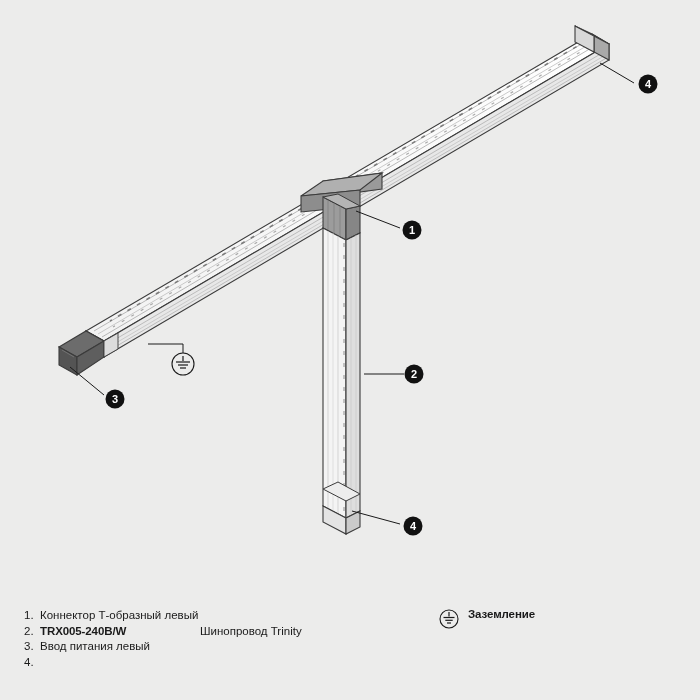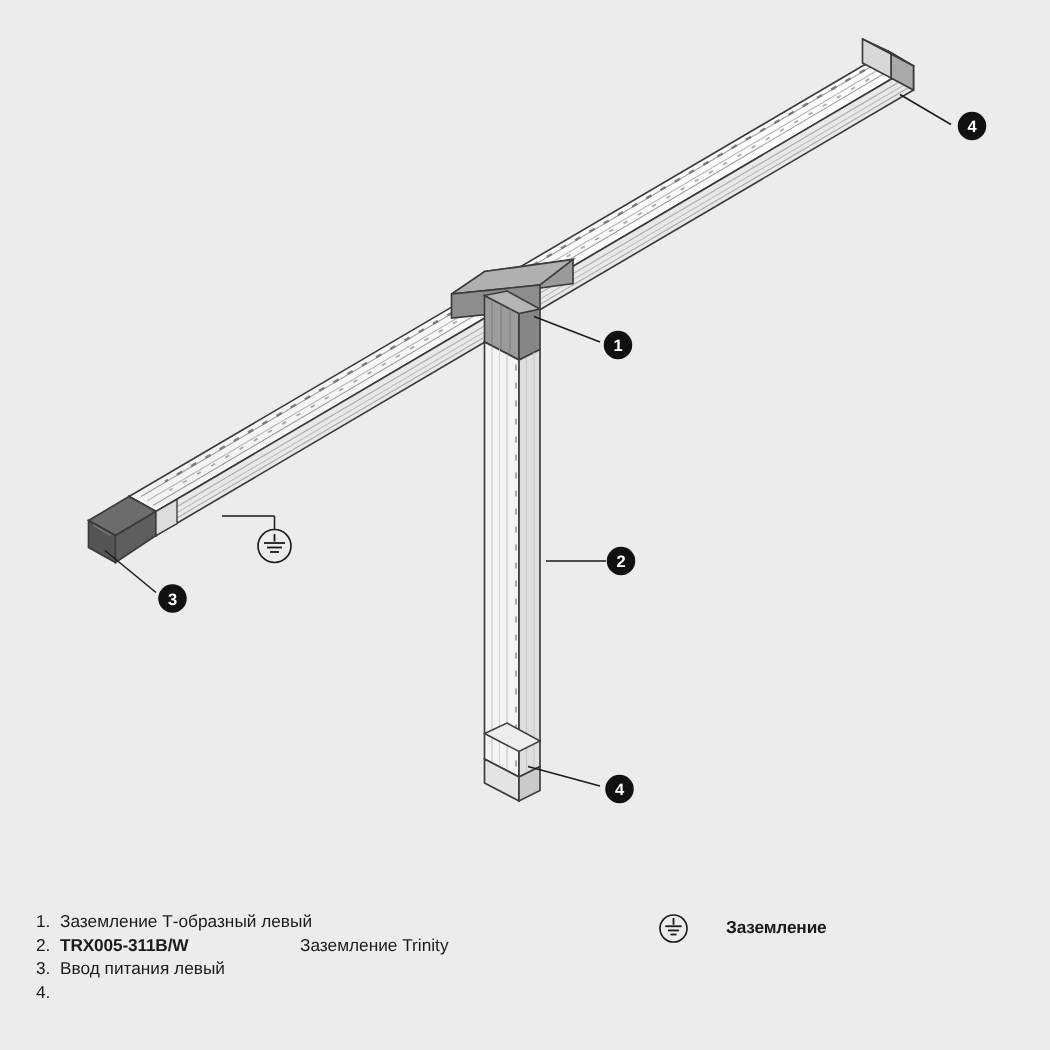--- a/index.html
+++ b/index.html
@@ -50,22 +50,21 @@
     letter-spacing: -0.1px;
   }
   .legend-desc {
     flex: 1 1 auto;
   }
   .ground-legend {
     position: absolute;
     left: 438px;
     top: 608px;
     display: flex;
-    align-items: center;
-    gap: 24px;
+    gap: 8px;
     font-size: 11.5px;
     color: #1a1a1a;
   }
   .ground-legend .gl-label {
     font-weight: bold;
     letter-spacing: -0.1px;
   }
   .callout-num {
     font-size: 11px;
     font-weight: bold;
@@ -197,26 +196,26 @@
     </g>
     <g>
       <circle cx="413" cy="526" r="9.5" fill="#111111"></circle>
       <text class="callout-num" x="413" y="530" text-anchor="middle">4</text>
     </g>
   </svg>
 
   <div class="legend">
     <div class="legend-row">
       <span class="legend-num">1.</span>
-      <span class="legend-desc">Заземление Т-образный левый</span>
+      <span class="legend-desc">Коннектор Т-образный левый</span>
     </div>
     <div class="legend-row">
       <span class="legend-num">2.</span>
-      <span class="legend-code">TRX005-311B/W</span>
-      <span class="legend-desc">Заземление Trinity</span>
+      <span class="legend-code">TRX005-240B/W</span>
+      <span class="legend-desc">Шинопровод Trinity</span>
     </div>
     <div class="legend-row">
       <span class="legend-num">3.</span>
       <span class="legend-desc">Ввод питания левый</span>
     </div>
     <div class="legend-row">
       <span class="legend-num">4.</span>
     </div>
   </div>
 

